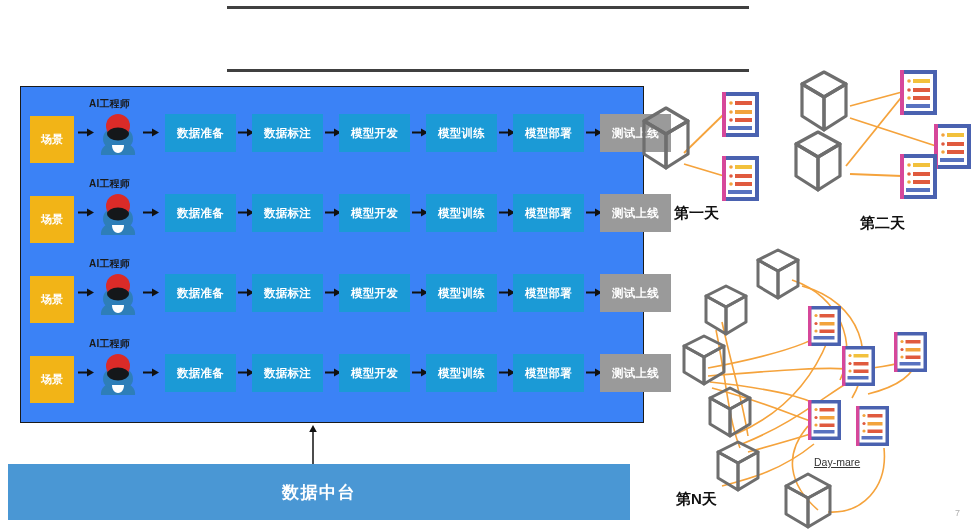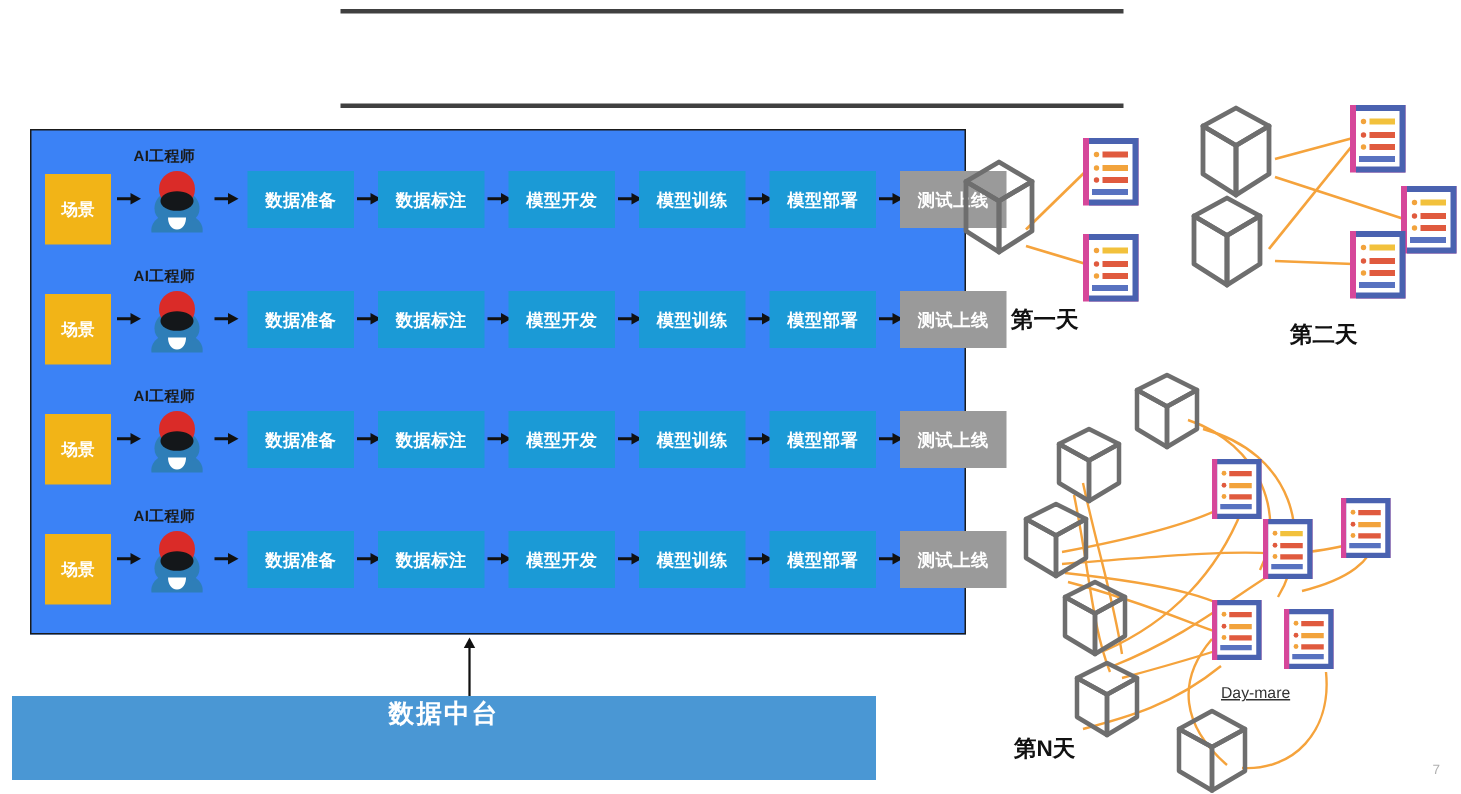--- a/index.html
+++ b/index.html
@@ -31,22 +31,22 @@
 
   .stage-box{position:absolute;top:17px;width:71px;height:38px;background:#1B9AD6;
       display:flex;align-items:center;justify-content:center;color:#fff;font-size:11.5px;
       font-weight:bold;letter-spacing:.3px;}
   .stage-box.gray{background:#9A9A9A;}
 
   
   #data-platform-arrow{position:absolute;left:306px;top:425px;width:14px;height:40px;}
 
   
-  #data-platform-bar{position:absolute;left:8px;top:464px;width:576px;height:56px;background:#4A97D4;
-      display:flex;align-items:flex-start;justify-content:center;}
+  #data-platform-bar{position:absolute;left:8px;top:464px;width:622px;height:56px;background:#4A97D4;
+      display:flex;align-items:center;justify-content:center;}
   #data-platform-label{color:#ffffff;font-size:17px;font-weight:bold;letter-spacing:1.5px;}
 
   
   #right-area{position:absolute;left:632px;top:58px;width:342px;height:471px;}
   .day-label{position:absolute;font-size:15px;font-weight:bold;color:#111;white-space:nowrap;}
   .daymare-label{position:absolute;font-size:10.5px;color:#333;white-space:nowrap;text-decoration:underline;}
   #slide-number{position:absolute;left:955px;top:508px;font-size:9px;color:#b0b0b0;}
 
   svg{overflow:visible;}
 </style>

